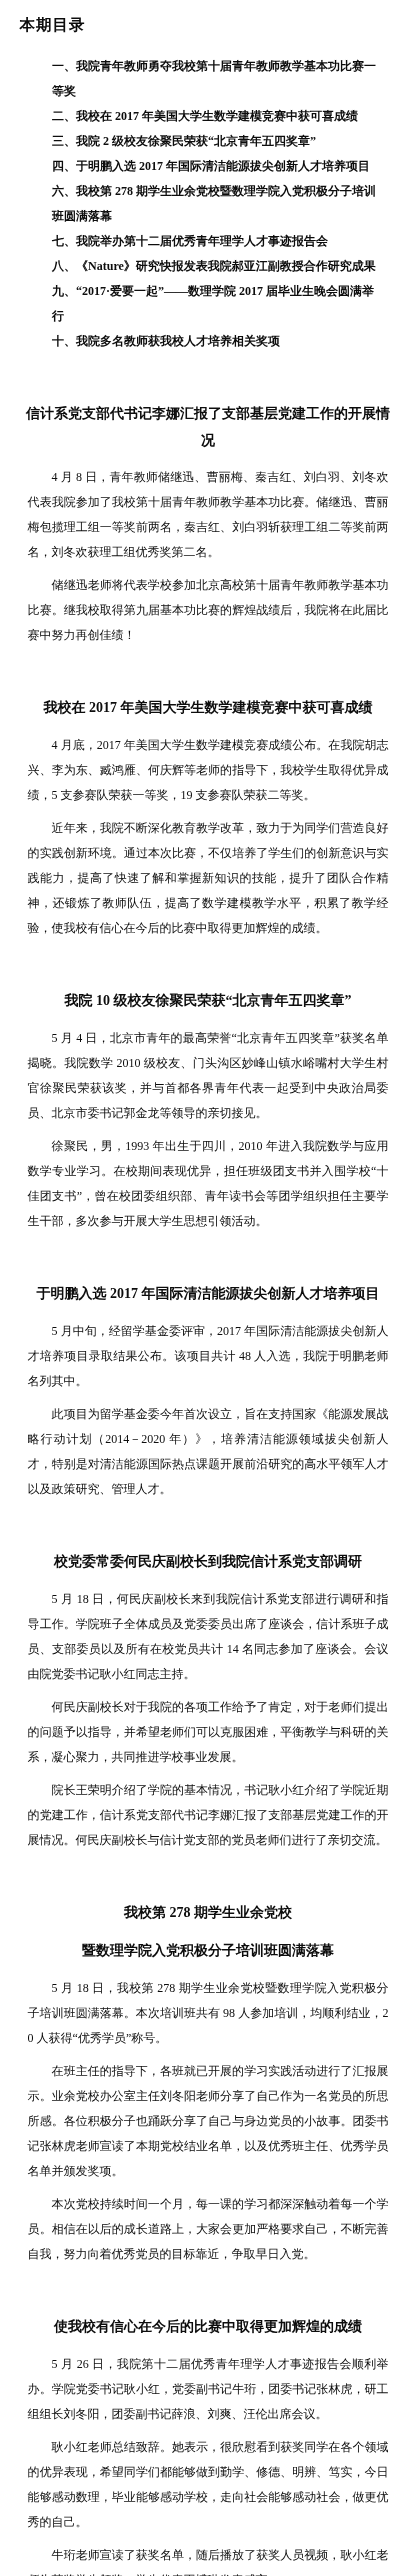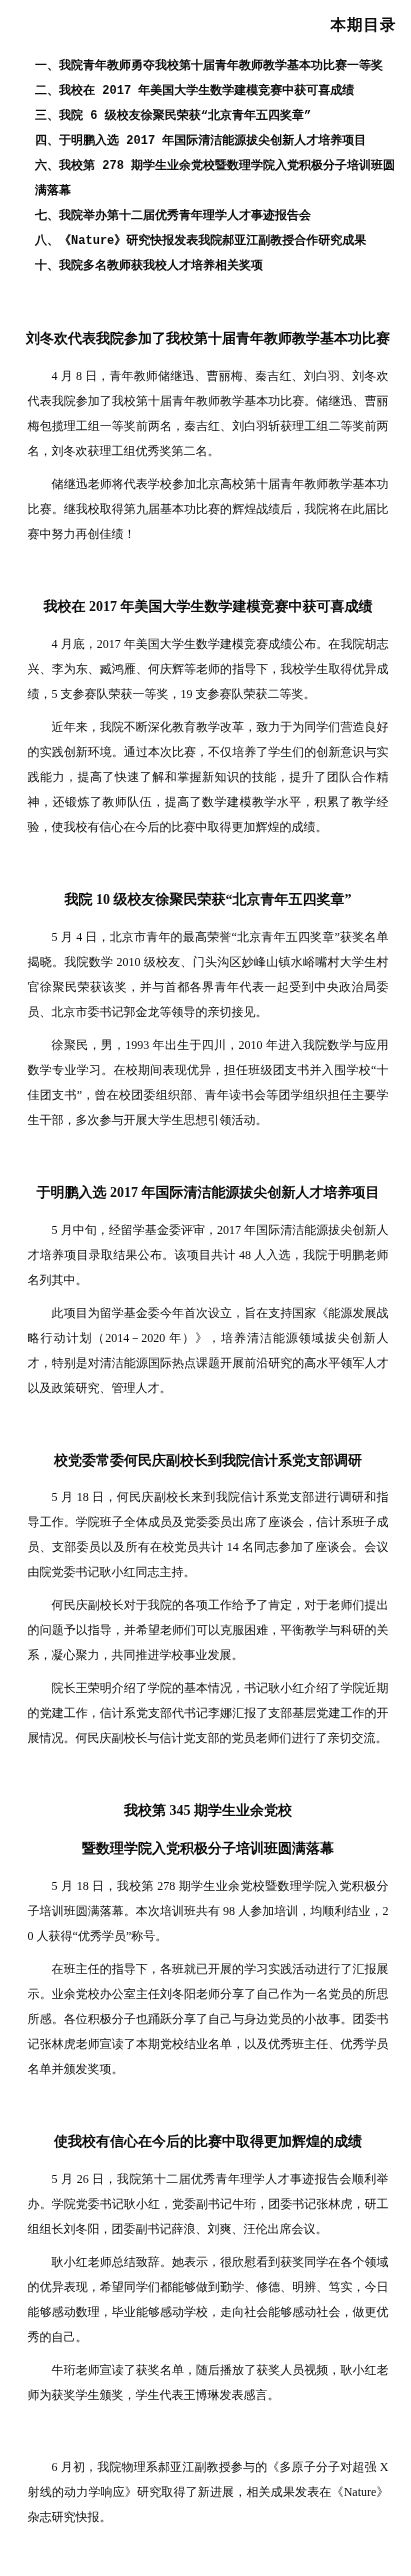--- a/index.html
+++ b/index.html
@@ -15,27 +15,26 @@
   .page {
     box-sizing: border-box;
     width: 412px;
     min-height: 3161px;
     background: #ffffff;
     padding: 12.4px 15.5px 18.5px 19.6px;
   }
   .doc-title {
     font-size: 15.5px;
     font-weight: bold;
-    text-align: right;
+    text-align: left;
     margin: 3.1px 0 17.5px 0;
     letter-spacing: 1px;
   }
   .toc {
-    margin: 0;
-    font-family: Liberation Mono, monospace;
+    margin: 17px;
   }
   .toc-item {
     font-size: 12px;
     font-weight: bold;
     line-height: 25px;
     padding-left: 15.5px;
     text-align: left;
   }
   section {
     margin-top: 47px;
@@ -59,31 +58,32 @@
 </head>
 <body>
 
 <div class="page">
 
   <h1 class="doc-title">本期目录</h1>
 
   <nav class="toc" id="toc">
       <div class="toc-item">一、我院青年教师勇夺我校第十届青年教师教学基本功比赛一等奖</div>
       <div class="toc-item">二、我校在 2017 年美国大学生数学建模竞赛中获可喜成绩</div>
-      <div class="toc-item">三、我院 6 级校友徐聚民荣获“北京青年五四奖章”</div>
+      <div class="toc-item">三、我院 2 级校友徐聚民荣获“北京青年五四奖章”</div>
       <div class="toc-item">四、于明鹏入选 2017 年国际清洁能源拔尖创新人才培养项目</div>
       <div class="toc-item">六、我校第 278 期学生业余党校暨数理学院入党积极分子培训班圆满落幕</div>
       <div class="toc-item">七、我院举办第十二届优秀青年理学人才事迹报告会</div>
       <div class="toc-item">八、《Nature》研究快报发表我院郝亚江副教授合作研究成果</div>
+      <div class="toc-item">九、“2017·爱要一起”——数理学院 2017 届毕业生晚会圆满举行</div>
       <div class="toc-item">十、我院多名教师获我校人才培养相关奖项</div>
     </nav>
 
   <main id="sections">
       <section>
-        <h2 class="sec-title">刘冬欢代表我院参加了我校第十届青年教师教学基本功比赛</h2>
+        <h2 class="sec-title">信计系党支部代书记李娜汇报了支部基层党建工作的开展情况</h2>
         <p class="body">4 月 8 日，青年教师储继迅、曹丽梅、秦吉红、刘白羽、刘冬欢代表我院参加了我校第十届青年教师教学基本功比赛。储继迅、曹丽梅包揽理工组一等奖前两名，秦吉红、刘白羽斩获理工组二等奖前两名，刘冬欢获理工组优秀奖第二名。</p>
         <p class="body">储继迅老师将代表学校参加北京高校第十届青年教师教学基本功比赛。继我校取得第九届基本功比赛的辉煌战绩后，我院将在此届比赛中努力再创佳绩！</p>
       </section>
       <section>
         <h2 class="sec-title">我校在 2017 年美国大学生数学建模竞赛中获可喜成绩</h2>
         <p class="body">4 月底，2017 年美国大学生数学建模竞赛成绩公布。在我院胡志兴、李为东、臧鸿雁、何庆辉等老师的指导下，我校学生取得优异成绩，5 支参赛队荣获一等奖，19 支参赛队荣获二等奖。</p>
         <p class="body">近年来，我院不断深化教育教学改革，致力于为同学们营造良好的实践创新环境。通过本次比赛，不仅培养了学生们的创新意识与实践能力，提高了快速了解和掌握新知识的技能，提升了团队合作精神，还锻炼了教师队伍，提高了数学建模教学水平，积累了教学经验，使我校有信心在今后的比赛中取得更加辉煌的成绩。</p>
       </section>
       <section>
         <h2 class="sec-title">我院 10 级校友徐聚民荣获“北京青年五四奖章”</h2>
@@ -95,24 +95,25 @@
         <p class="body">5 月中旬，经留学基金委评审，2017 年国际清洁能源拔尖创新人才培养项目录取结果公布。该项目共计 48 人入选，我院于明鹏老师名列其中。</p>
         <p class="body">此项目为留学基金委今年首次设立，旨在支持国家《能源发展战略行动计划（2014－2020 年）》，培养清洁能源领域拔尖创新人才，特别是对清洁能源国际热点课题开展前沿研究的高水平领军人才以及政策研究、管理人才。</p>
       </section>
       <section>
         <h2 class="sec-title">校党委常委何民庆副校长到我院信计系党支部调研</h2>
         <p class="body">5 月 18 日，何民庆副校长来到我院信计系党支部进行调研和指导工作。学院班子全体成员及党委委员出席了座谈会，信计系班子成员、支部委员以及所有在校党员共计 14 名同志参加了座谈会。会议由院党委书记耿小红同志主持。</p>
         <p class="body">何民庆副校长对于我院的各项工作给予了肯定，对于老师们提出的问题予以指导，并希望老师们可以克服困难，平衡教学与科研的关系，凝心聚力，共同推进学校事业发展。</p>
         <p class="body">院长王荣明介绍了学院的基本情况，书记耿小红介绍了学院近期的党建工作，信计系党支部代书记李娜汇报了支部基层党建工作的开展情况。何民庆副校长与信计党支部的党员老师们进行了亲切交流。</p>
       </section>
       <section>
-        <h2 class="sec-title">我校第 345 期学生业余党校</h2>
+        <h2 class="sec-title">我校第 278 期学生业余党校</h2>
         <h2 class="sec-title">暨数理学院入党积极分子培训班圆满落幕</h2>
         <p class="body">5 月 18 日，我校第 278 期学生业余党校暨数理学院入党积极分子培训班圆满落幕。本次培训班共有 98 人参加培训，均顺利结业，20 人获得“优秀学员”称号。</p>
         <p class="body">在班主任的指导下，各班就已开展的学习实践活动进行了汇报展示。业余党校办公室主任刘冬阳老师分享了自己作为一名党员的所思所感。各位积极分子也踊跃分享了自己与身边党员的小故事。团委书记张林虎老师宣读了本期党校结业名单，以及优秀班主任、优秀学员名单并颁发奖项。</p>
+        <p class="body">本次党校持续时间一个月，每一课的学习都深深触动着每一个学员。相信在以后的成长道路上，大家会更加严格要求自己，不断完善自我，努力向着优秀党员的目标靠近，争取早日入党。</p>
       </section>
       <section>
         <h2 class="sec-title">使我校有信心在今后的比赛中取得更加辉煌的成绩</h2>
         <p class="body">5 月 26 日，我院第十二届优秀青年理学人才事迹报告会顺利举办。学院党委书记耿小红，党委副书记牛珩，团委书记张林虎，研工组组长刘冬阳，团委副书记薛浪、刘爽、汪伦出席会议。</p>
         <p class="body">耿小红老师总结致辞。她表示，很欣慰看到获奖同学在各个领域的优异表现，希望同学们都能够做到勤学、修德、明辨、笃实，今日能够感动数理，毕业能够感动学校，走向社会能够感动社会，做更优秀的自己。</p>
         <p class="body">牛珩老师宣读了获奖名单，随后播放了获奖人员视频，耿小红老师为获奖学生颁奖，学生代表王博琳发表感言。</p>
       </section>
       <section>
         <p class="body">6 月初，我院物理系郝亚江副教授参与的《多原子分子对超强 X 射线的动力学响应》研究取得了新进展，相关成果发表在《Nature》杂志研究快报。</p>
       </section>

